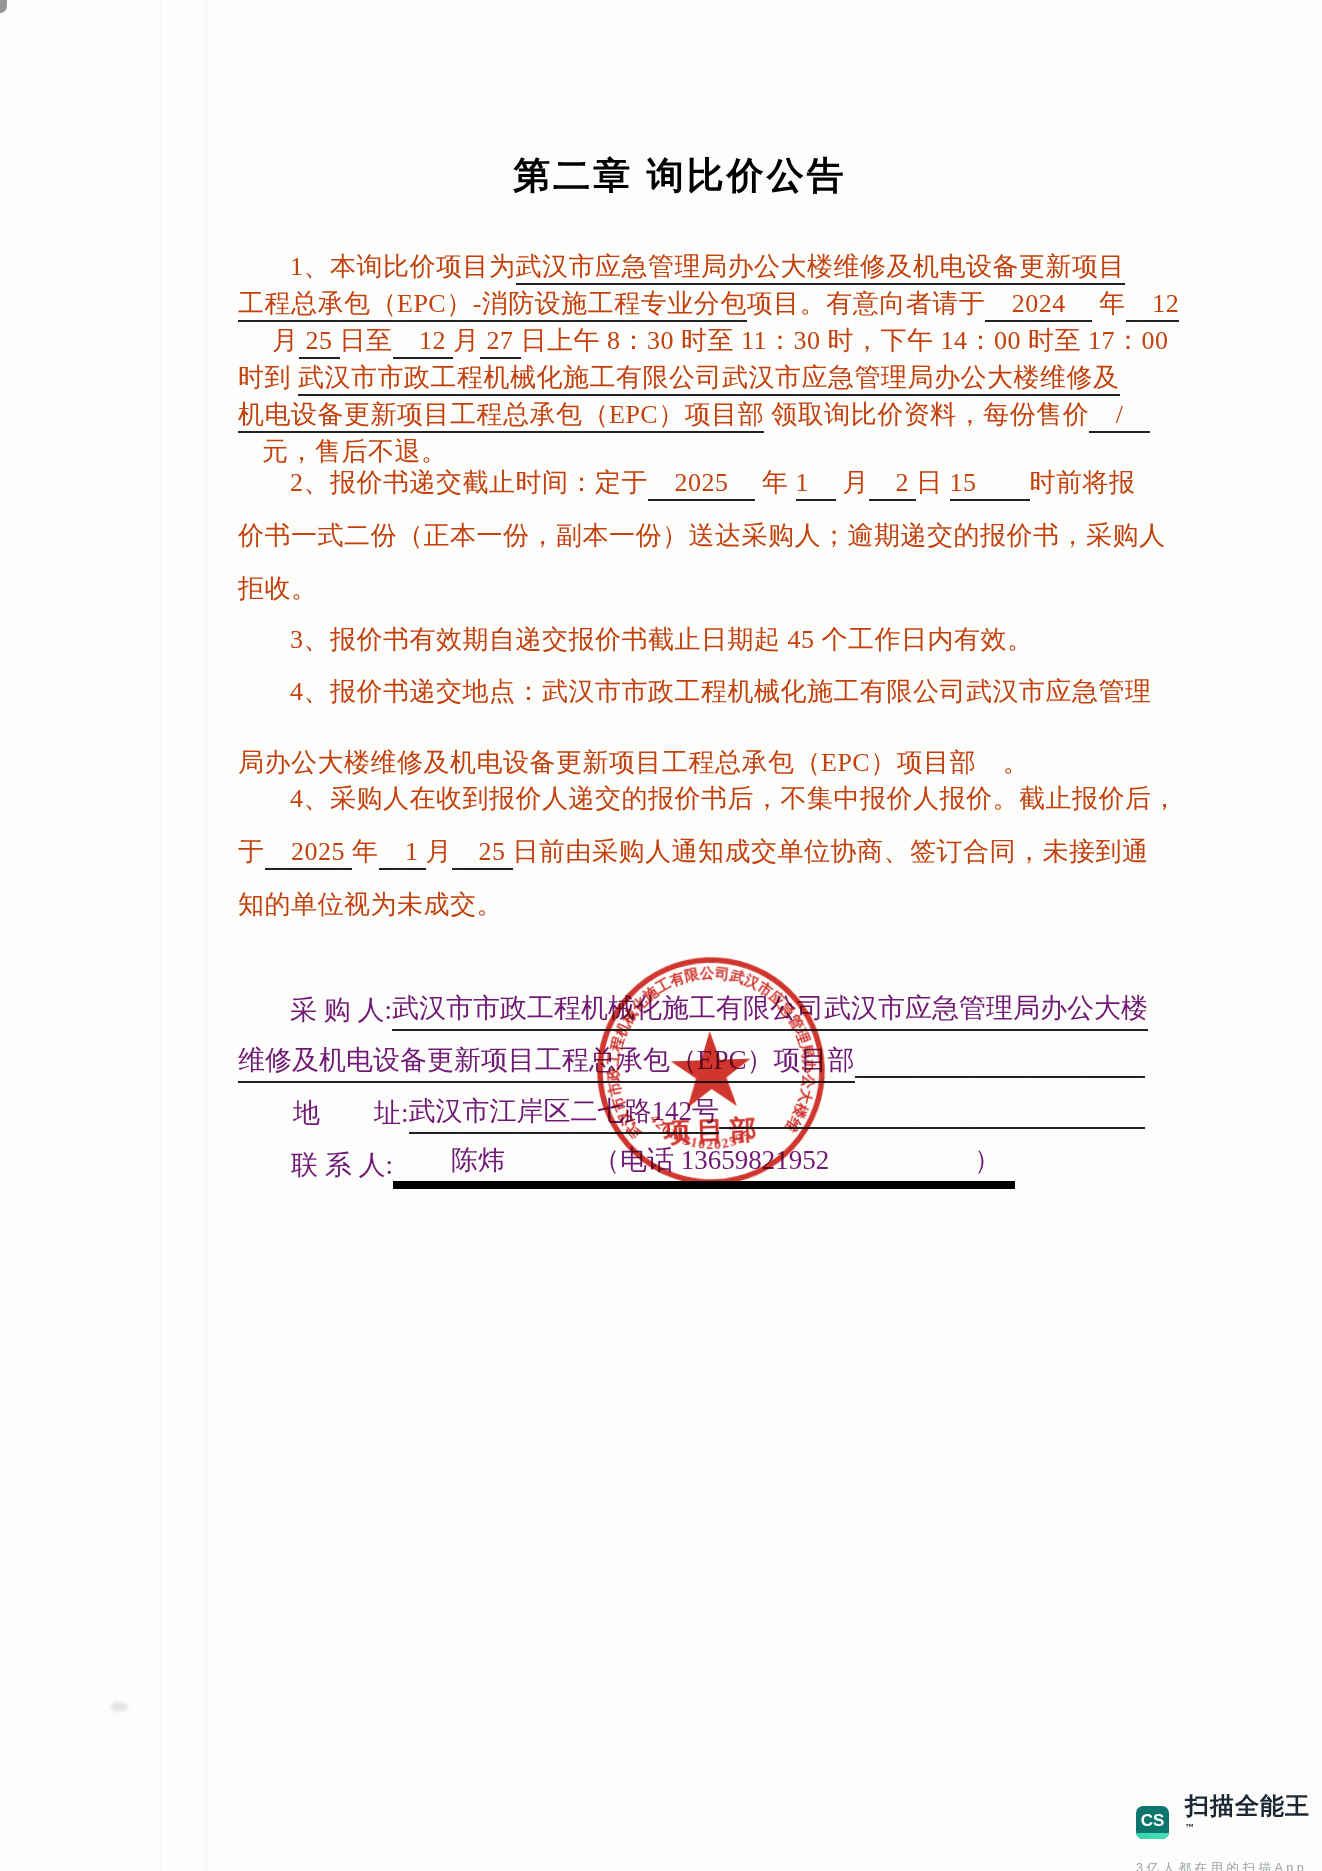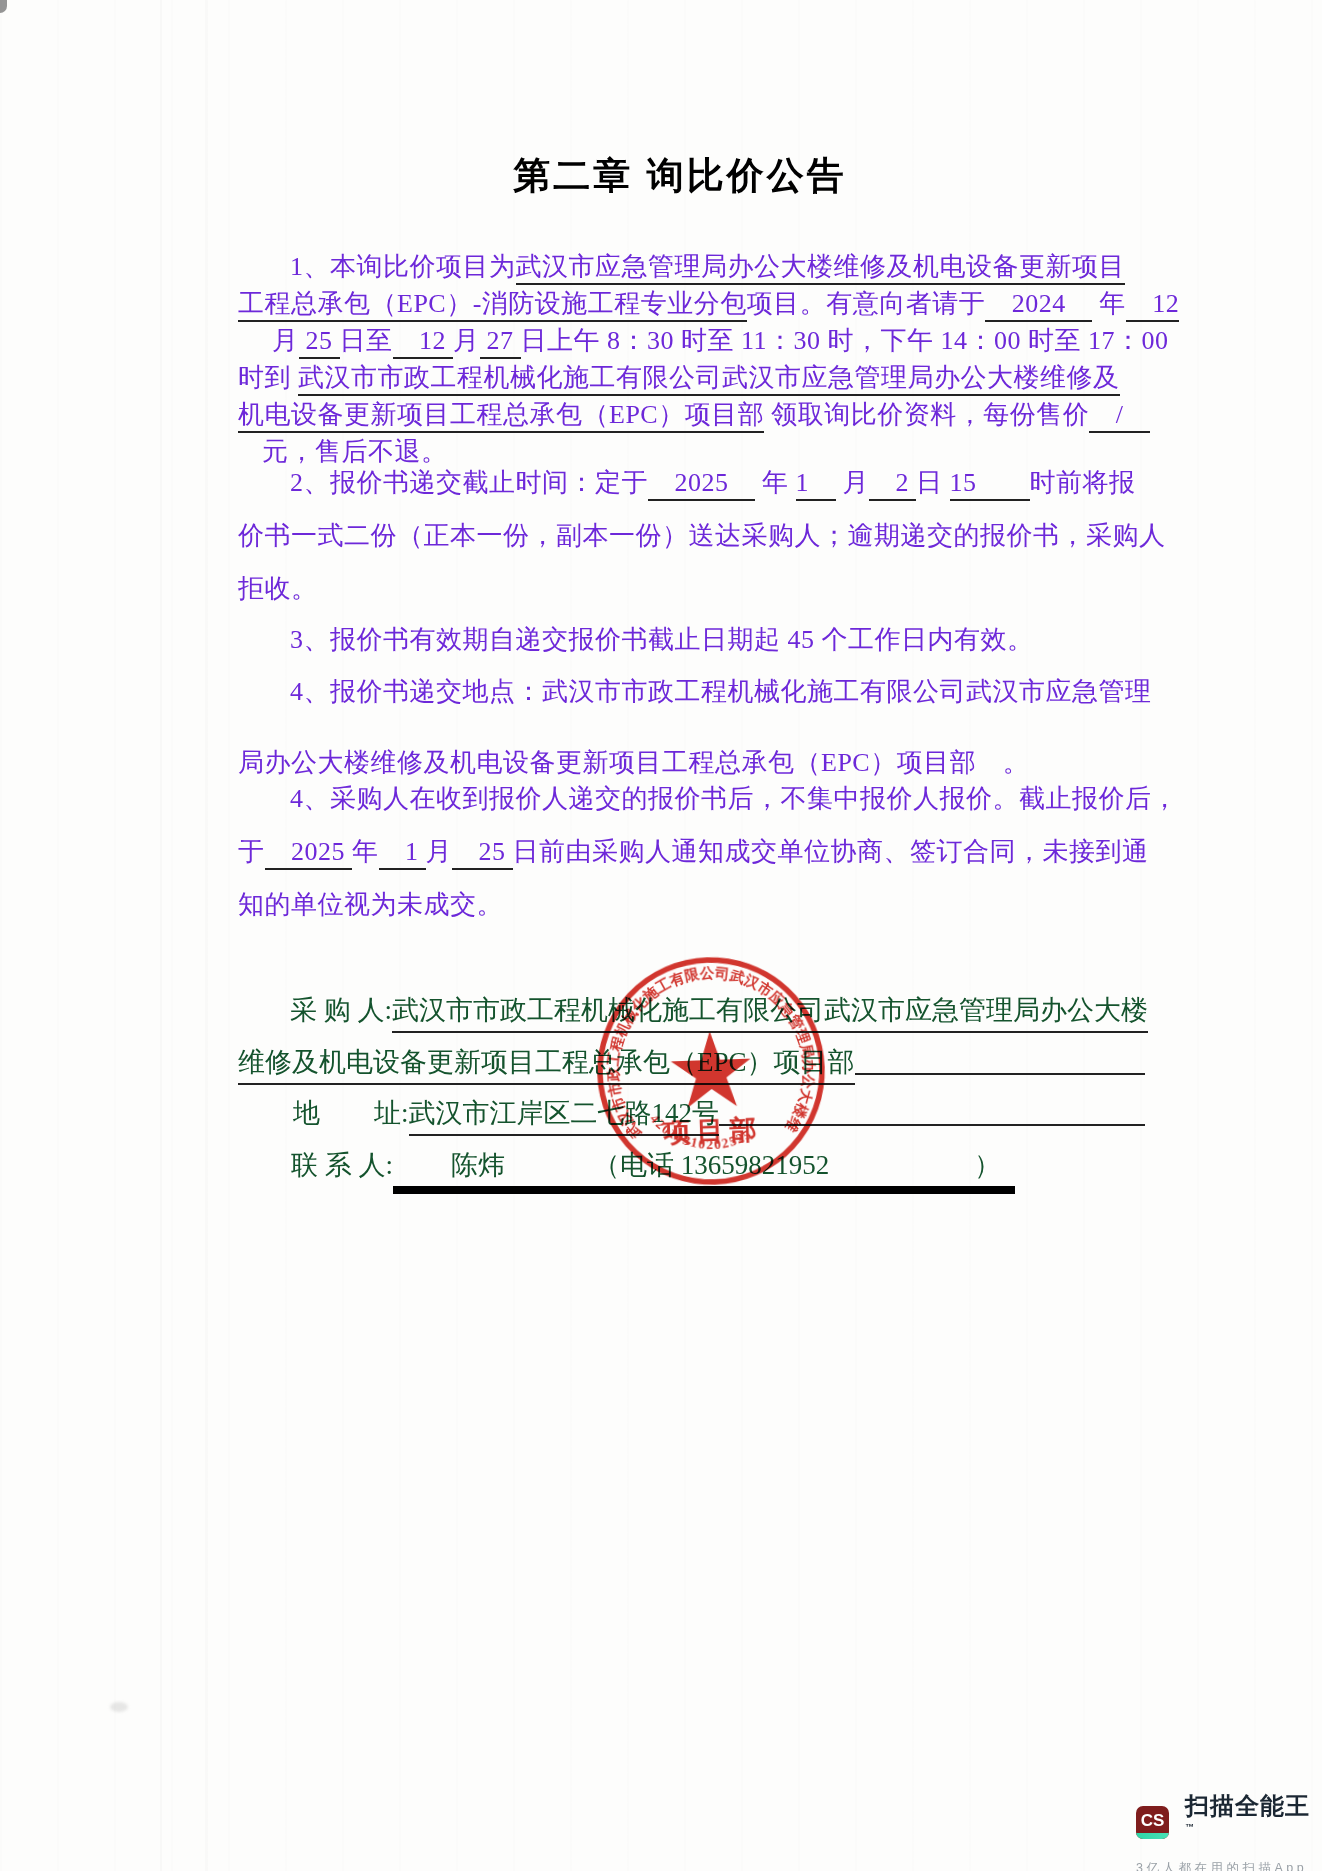--- a/index.html
+++ b/index.html
@@ -21,29 +21,29 @@
   .smudge{position:absolute;left:110px;top:1702px;width:18px;height:10px;border-radius:50%;
     background:rgba(110,110,110,.16);filter:blur(1.5px);}
 
   .doc-title{
     position:absolute;left:240px;top:126px;width:880px;height:44px;
     text-align:center;font-family:"Liberation Sans","DejaVu Sans",sans-serif;
     font-weight:bold;font-size:37px;letter-spacing:3px;color:#000000;
   }
   .line{
     position:absolute;left:238px;width:884px;height:36px;line-height:36px;
-    font-size:26px;white-space:nowrap;letter-spacing:.5px;color:#6d28d9;
+    font-size:26px;white-space:nowrap;letter-spacing:.5px;color:#c2410c;
   }
   .line.indent{padding-left:52px;}
   .u{border-bottom:2px solid #222;padding-bottom:2px;}
 
   
   .frow{
     position:absolute;left:238px;width:907px;height:38px;line-height:38px;
-    font-size:27px;white-space:nowrap;display:flex;align-items:flex-start;color:#14532d;
+    font-size:27px;white-space:nowrap;display:flex;align-items:center;color:#701a75;
   }
   .frow .label{flex:0 0 auto;}
   .frow .useg{border-bottom:2px solid #222;padding-bottom:2px;flex:0 0 auto;}
   .frow .ufill{flex:1 1 auto;border-bottom:2px solid #222;height:30px;}
   .contact-box{
     display:inline-flex;border-bottom:8px solid #000000;padding-bottom:2px;
     width:622px;flex:0 0 auto;align-items:flex-end;
   }
   .contact-box .cname{margin-left:58px;}
   .contact-box .cphone{margin-left:88px;}
@@ -53,21 +53,21 @@
     position:absolute;left:581px;top:941px;width:260px;height:260px;
     mix-blend-mode:multiply;opacity:.92;transform:rotate(-2deg);
     filter:blur(.3px);
   }
 
   
   .wm{position:absolute;left:1136px;top:1790px;width:175px;height:62px;
       font-family:"Liberation Sans","DejaVu Sans",sans-serif;}
   .wm-top{display:flex;align-items:center;}
   .wm-logo{
-    width:33px;height:33px;border-radius:7px;background:#7f1d1d;position:relative;
+    width:33px;height:33px;border-radius:7px;background:#0f766e;position:relative;
     color:#fff;font-weight:bold;font-size:17px;text-align:center;line-height:29px;
     letter-spacing:0;overflow:hidden;flex:0 0 auto;
   }
   .wm-logo::after{content:"";position:absolute;left:0;right:0;bottom:0;height:6px;
     background:linear-gradient(90deg,#2fd6a7,#49e0b5);border-radius:0 0 7px 7px;}
   .wm-name{margin-left:16px;font-weight:bold;font-size:24px;color:#1b2733;letter-spacing:1px;}
   .wm-tm{font-size:9px;vertical-align:18px;color:#1b2733;}
   .wm-tagline{margin-top:6px;font-size:12.5px;color:#9aa1a7;letter-spacing:3.5px;white-space:nowrap;}
 </style>
 </head>

